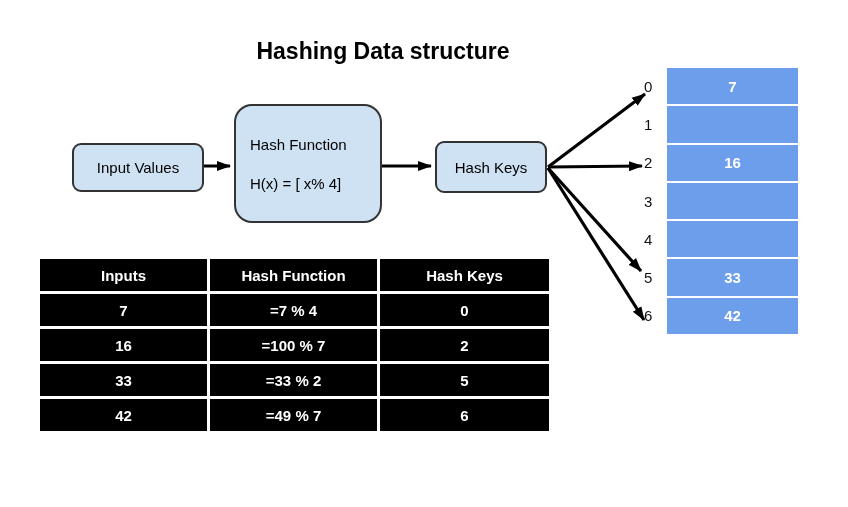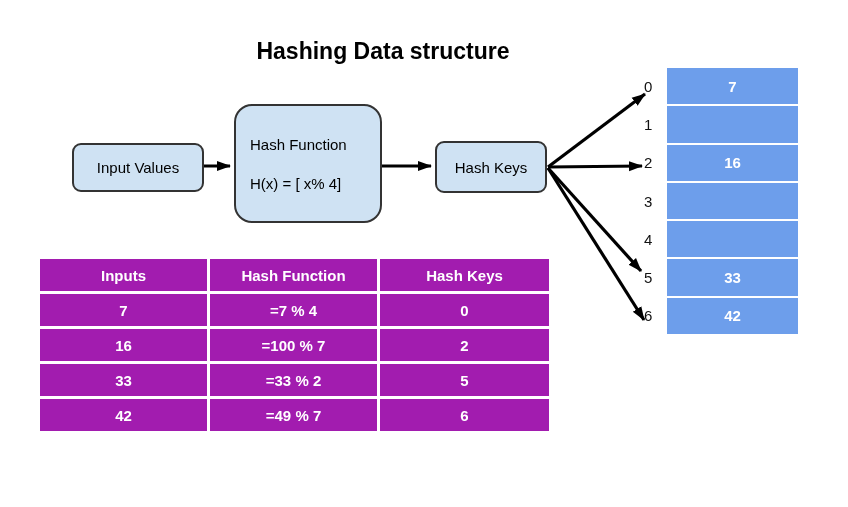--- a/index.html
+++ b/index.html
@@ -93,21 +93,21 @@
   }
 
   .hash-table {
     position: absolute;
     left: 37px; top: 256px;
     width: 512px;
     border-collapse: collapse;
     table-layout: fixed;
   }
   .hash-table th, .hash-table td {
-    background: #a21caf;
+    background: #000000;
     border: 3px solid #ffffff;
     height: 35px;
     text-align: center;
     vertical-align: middle;
     color: #ffffff;
     font-weight: bold;
     font-size: 15px;
   }
   .hash-table col.c1 { width: 170px; }
   .hash-table col.c2 { width: 170px; }

